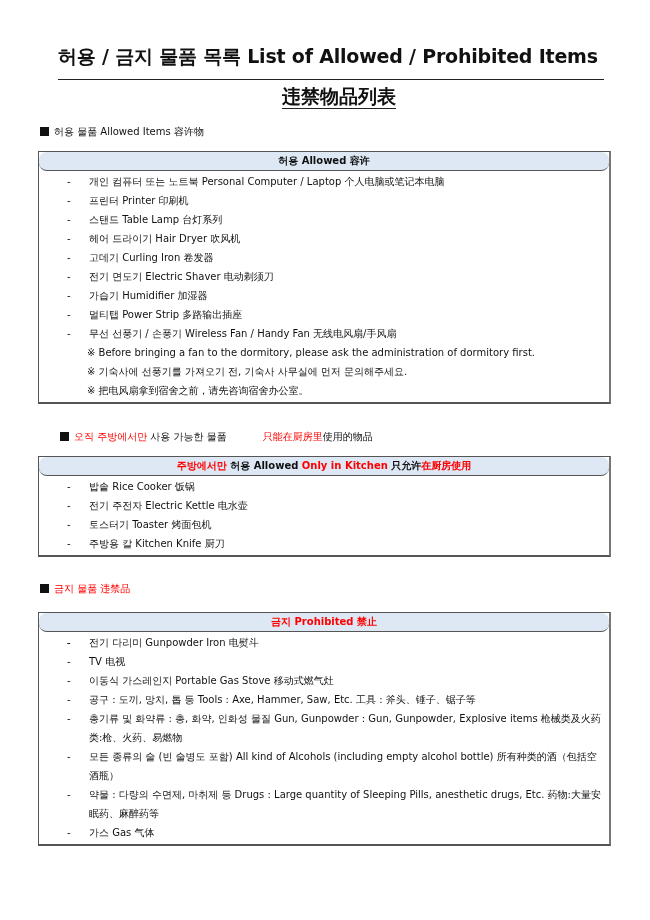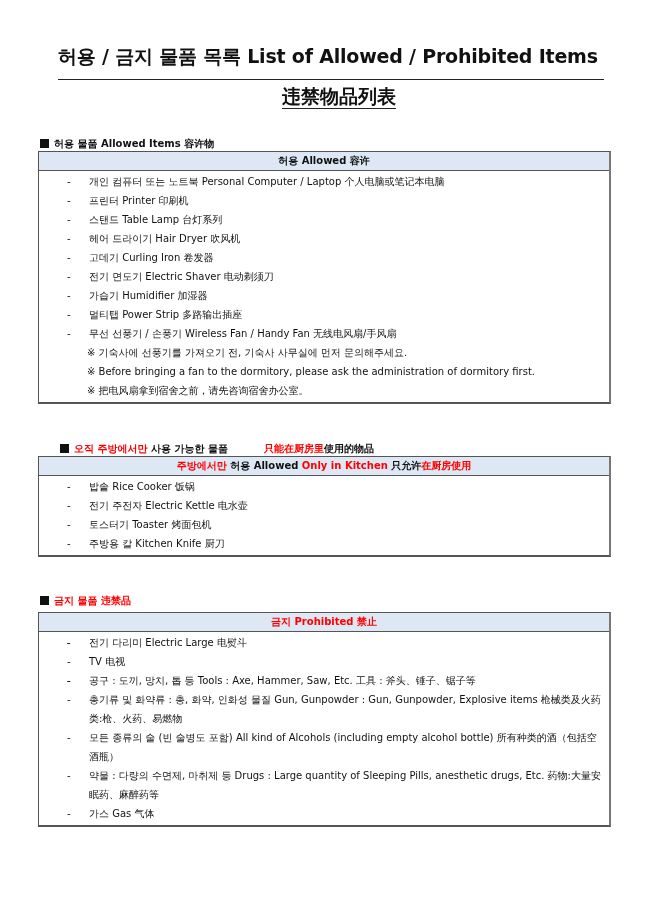--- a/index.html
+++ b/index.html
@@ -13,34 +13,34 @@
     font-size: 19px; font-weight: bold; white-space: nowrap;
     border-bottom: 1.5px solid #222; padding-bottom: 11px; line-height: 24px;
     letter-spacing: -0.2px;
   }
   .subtitle {
     position: absolute; left: 0; width: 650px; top: 84px; text-align: center;
     font-size: 19px; font-weight: bold; line-height: 24px; padding-left: 14px;
   }
   .subtitle span { border-bottom: 1.5px solid #222; padding-bottom: 1px; }
   .section {
-    position: absolute; left: 40px; font-size: 10px; font-weight: bold;
-    white-space: nowrap; line-height: 14px; margin-top: 12px;
+    position: absolute; left: 40px; font-size: 10px; font-weight: normal;
+    white-space: nowrap; line-height: 14px;
   }
   .section .sq { display:inline-block; width:9px; height:9px; background:#111; margin-right:5px; vertical-align:-1px; }
   .red { color: #ff0000; }
   .black { color: #111; }
   .box {
     position: absolute; left: 38px; width: 573px;
     border: 1px solid #555; border-right: 2px solid #777; border-bottom: 2px solid #555;
     box-sizing: border-box; background: #fff;
   }
   .box-head {
     background: #dde8f4; border-bottom: 1px solid #555;
-    text-align: center; font-size: 10px; font-weight: bold; height: 18px; line-height: 18px;
+    text-align: center; font-size: 10px; font-weight: bold; height: 18px; line-height: 18px; border-radius: 8px;
   }
   .items { padding: 1px 0 2px 0; }
   .item {
     position: relative; padding-left: 50px; padding-right: 6px;
     font-size: 10px; line-height: 19px; white-space: nowrap;
   }
   .item .dash { position: absolute; left: 28px; top: 0; }
   .item.wrap { white-space: normal; line-height: 19px; }
   .note {
     padding-left: 48px; font-size: 10px; line-height: 19px; white-space: nowrap;
@@ -60,22 +60,22 @@
   <div class="items">
     <div class="item"><span class="dash">-</span><span>개인 컴퓨터 또는 노트북 Personal Computer / Laptop 个人电脑或笔记本电脑</span></div>
     <div class="item"><span class="dash">-</span><span>프린터 Printer 印刷机</span></div>
     <div class="item"><span class="dash">-</span><span>스탠드 Table Lamp 台灯系列</span></div>
     <div class="item"><span class="dash">-</span><span>헤어 드라이기 Hair Dryer 吹风机</span></div>
     <div class="item"><span class="dash">-</span><span>고데기 Curling Iron 卷发器</span></div>
     <div class="item"><span class="dash">-</span><span>전기 면도기 Electric Shaver 电动剃须刀</span></div>
     <div class="item"><span class="dash">-</span><span>가습기 Humidifier 加湿器</span></div>
     <div class="item"><span class="dash">-</span><span>멀티탭 Power Strip 多路输出插座</span></div>
     <div class="item"><span class="dash">-</span><span>무선 선풍기 / 손풍기 Wireless Fan / Handy Fan 无线电风扇/手风扇</span></div>
+    <div class="note">※  Before bringing a fan to the dormitory, please ask the administration of dormitory first.</div>
     <div class="note">※ 기숙사에 선풍기를 가져오기 전, 기숙사 사무실에 먼저 문의해주세요.</div>
-    <div class="note">※  Before bringing a fan to the dormitory, please ask the administration of dormitory first.</div>
     <div class="note">※ 把电风扇拿到宿舍之前，请先咨询宿舍办公室。</div>
   </div>
 </div>
 
 <div class="section" style="top:430px;padding-left:20px;">
   <span class="sq"></span><span class="red">오직 주방에서만</span><span class="black"> 사용 가능한 물품</span><span style="display:inline-block;width:36px;"></span><span class="red">只能在</span><span class="red">厨房里</span><span class="black">使用的物品</span>
 </div>
 <div class="box" style="top:456px;">
   <div class="box-head"><span class="red">주방에서만</span><span> 허용 Allowed </span><span class="red">Only in Kitchen</span><span> 只允许</span><span class="red">在厨房使用</span></div>
   <div class="items">
@@ -86,22 +86,22 @@
   </div>
 </div>
 
 <div class="section red" style="top:582px;">
   <span class="sq"></span><span>금지 물품 违禁品</span>
 </div>
 <div class="box" style="top:612px;">
   <div class="box-head red">금지 Prohibited 禁止</div>
   <div class="items">
     <div class="item" style="font-size:9.6px;"><span class="dash">-</span></div>
-    <div class="item"><span class="dash">-</span><span>전기 다리미 Electric Large 电熨斗</span></div>
+    <div class="item"><span class="dash">-</span><span>전기 다리미 Gunpowder Iron 电熨斗</span></div>
     <div class="item"><span class="dash">-</span><span>TV 电视</span></div>
-    <div class="item"><span class="dash">-</span></div>
+    <div class="item"><span class="dash">-</span><span>이동식 가스레인지 Portable Gas Stove 移动式燃气灶</span></div>
     <div class="item"><span class="dash">-</span><span>공구 : 도끼, 망치, 톱 등 Tools : Axe, Hammer, Saw, Etc. 工具 : 斧头、锤子、锯子等</span></div>
     <div class="item wrap"><span class="dash">-</span><span>총기류 및 화약류 : 총, 화약, 인화성 물질 Gun, Gunpowder : Gun, Gunpowder, Explosive items 枪械类及火药类:枪、火药、易燃物</span></div>
     <div class="item wrap"><span class="dash">-</span><span>모든 종류의 술 (빈 술병도 포함) All kind of Alcohols (including empty alcohol bottle) 所有种类的酒（包括空酒瓶）</span></div>
     <div class="item wrap"><span class="dash">-</span><span>약물 : 다량의 수면제, 마취제 등 Drugs : Large quantity of Sleeping Pills, anesthetic drugs, Etc. 药物:大量安眠药、麻醉药等</span></div>
     <div class="item"><span class="dash">-</span><span>가스 Gas 气体</span></div>
   </div>
 </div>
 
 </body></html>

